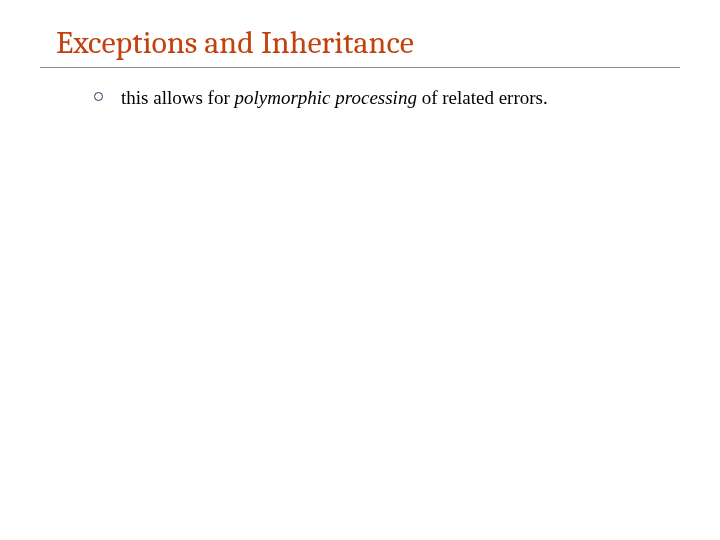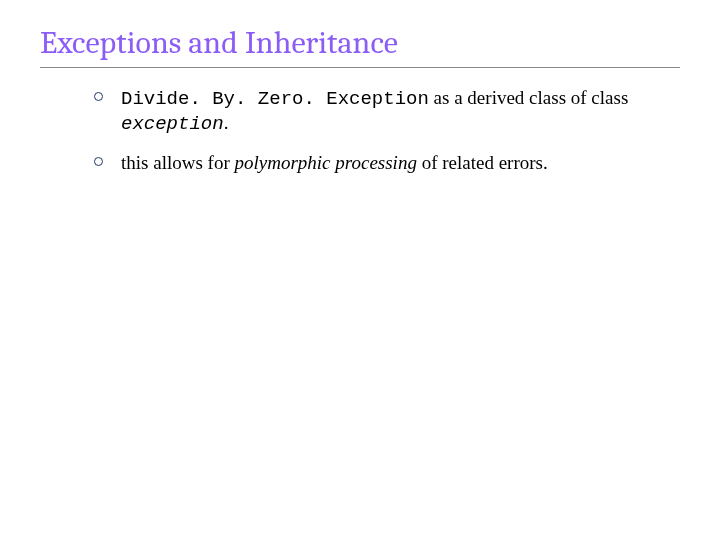--- a/index.html
+++ b/index.html
@@ -14,23 +14,23 @@
   .slide {
     box-sizing: border-box;
     width: 720px;
     height: 540px;
     padding: 24px 40px 0 40px;
     position: relative;
   }
   .title {
     font-family: Cambria, Georgia, 'Times New Roman', serif;
     font-size: 32px;
-    color: #8b5cf6;
+    color: #c2410c;
     font-weight: 400;
-    margin: 0 0 6px 0;
+    margin: 0 0 6px 16px;
   }
   .rule {
     border: none;
     border-top: 1px solid #8a8a8a;
     margin: 0 0 18px 0;
     width: 100%;
   }
   .body {
     font-size: 22px;
     line-height: 1.22;
@@ -89,28 +89,20 @@
 </head>
 <body>
 
 <div class="slide">
   <h1 class="title">Exceptions and Inheritance</h1>
   <hr class="rule">
 
   <div class="body">
 
 
-    <div class="l2-group">
-      <div class="l2">
-        <span class="marker"></span>
-        <span class="txt">
-          <span class="mono">Divide. By. Zero. Exception</span><span> as a derived class of class </span><span class="mono-i">exception</span><span>.</span>
-        </span>
-      </div>
-    </div>
 
 
     <div class="l2-group">
       <div class="l2">
         <span class="marker"></span>
         <span class="txt">
           <span>this allows for </span><span class="serif-i">polymorphic processing</span><span> of related errors.</span>
         </span>
       </div>
     </div>

